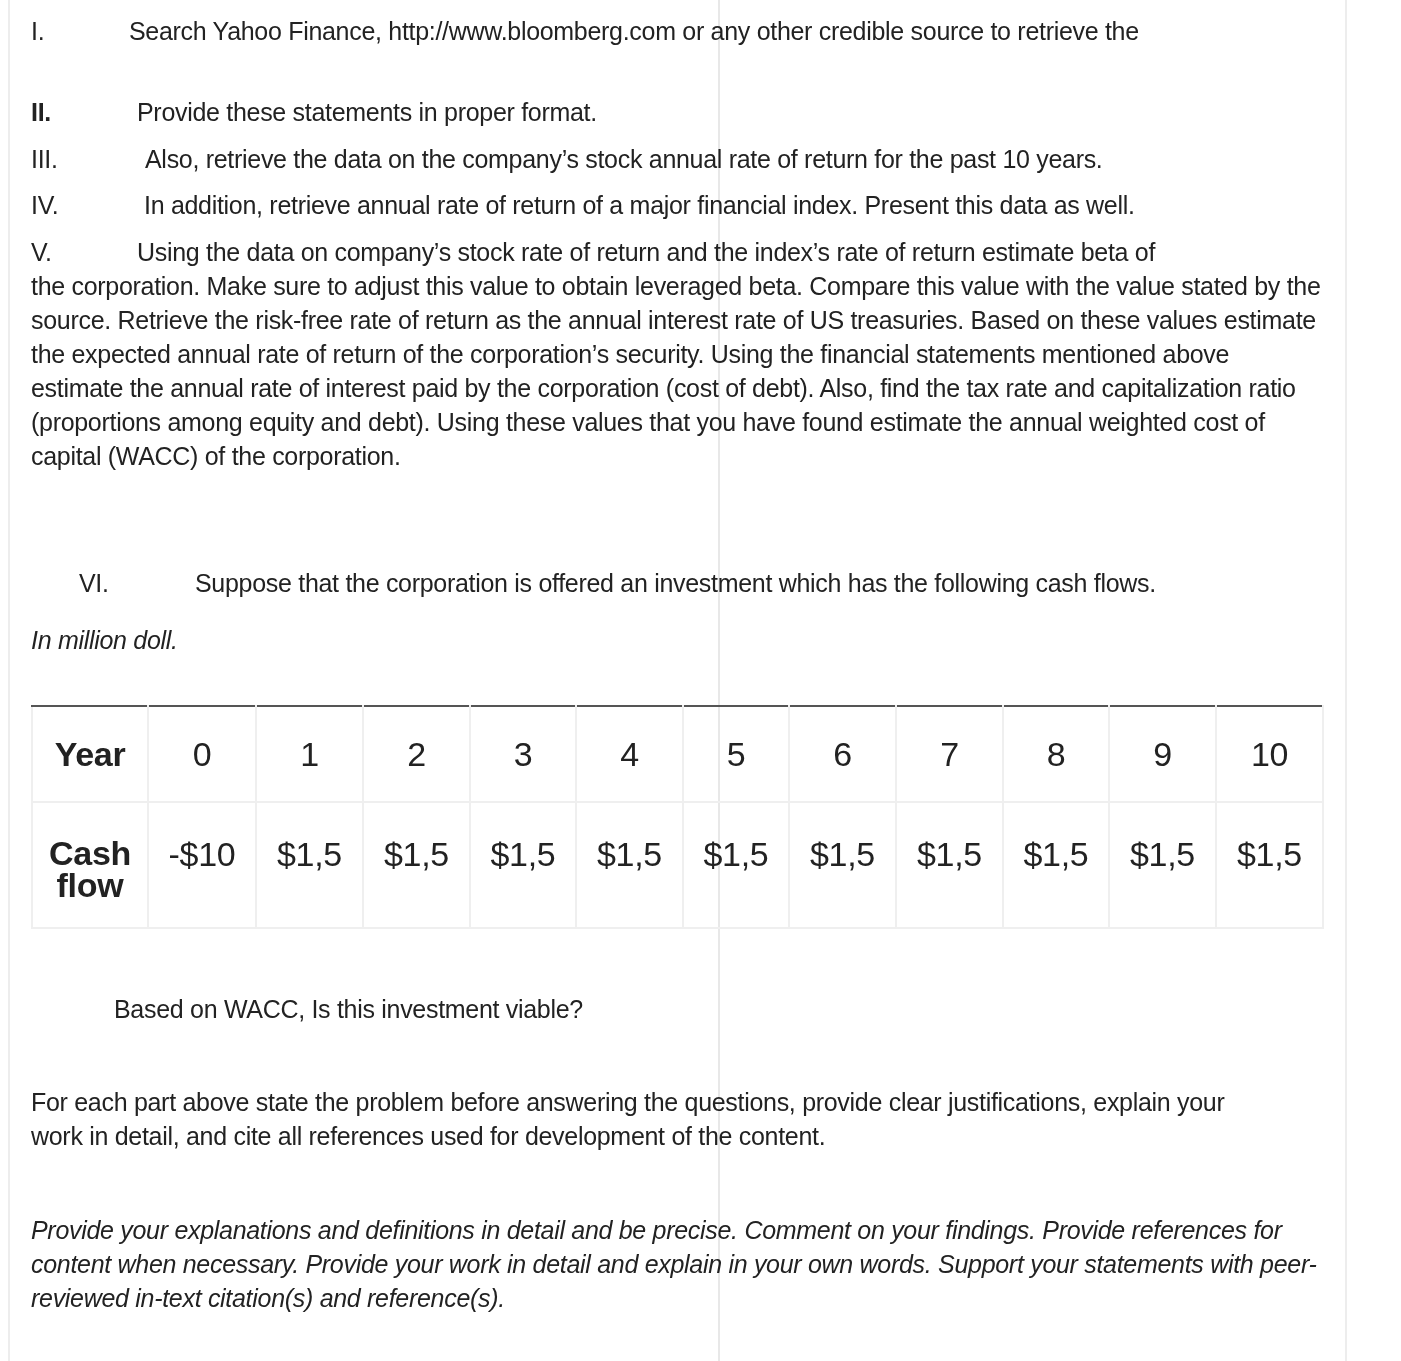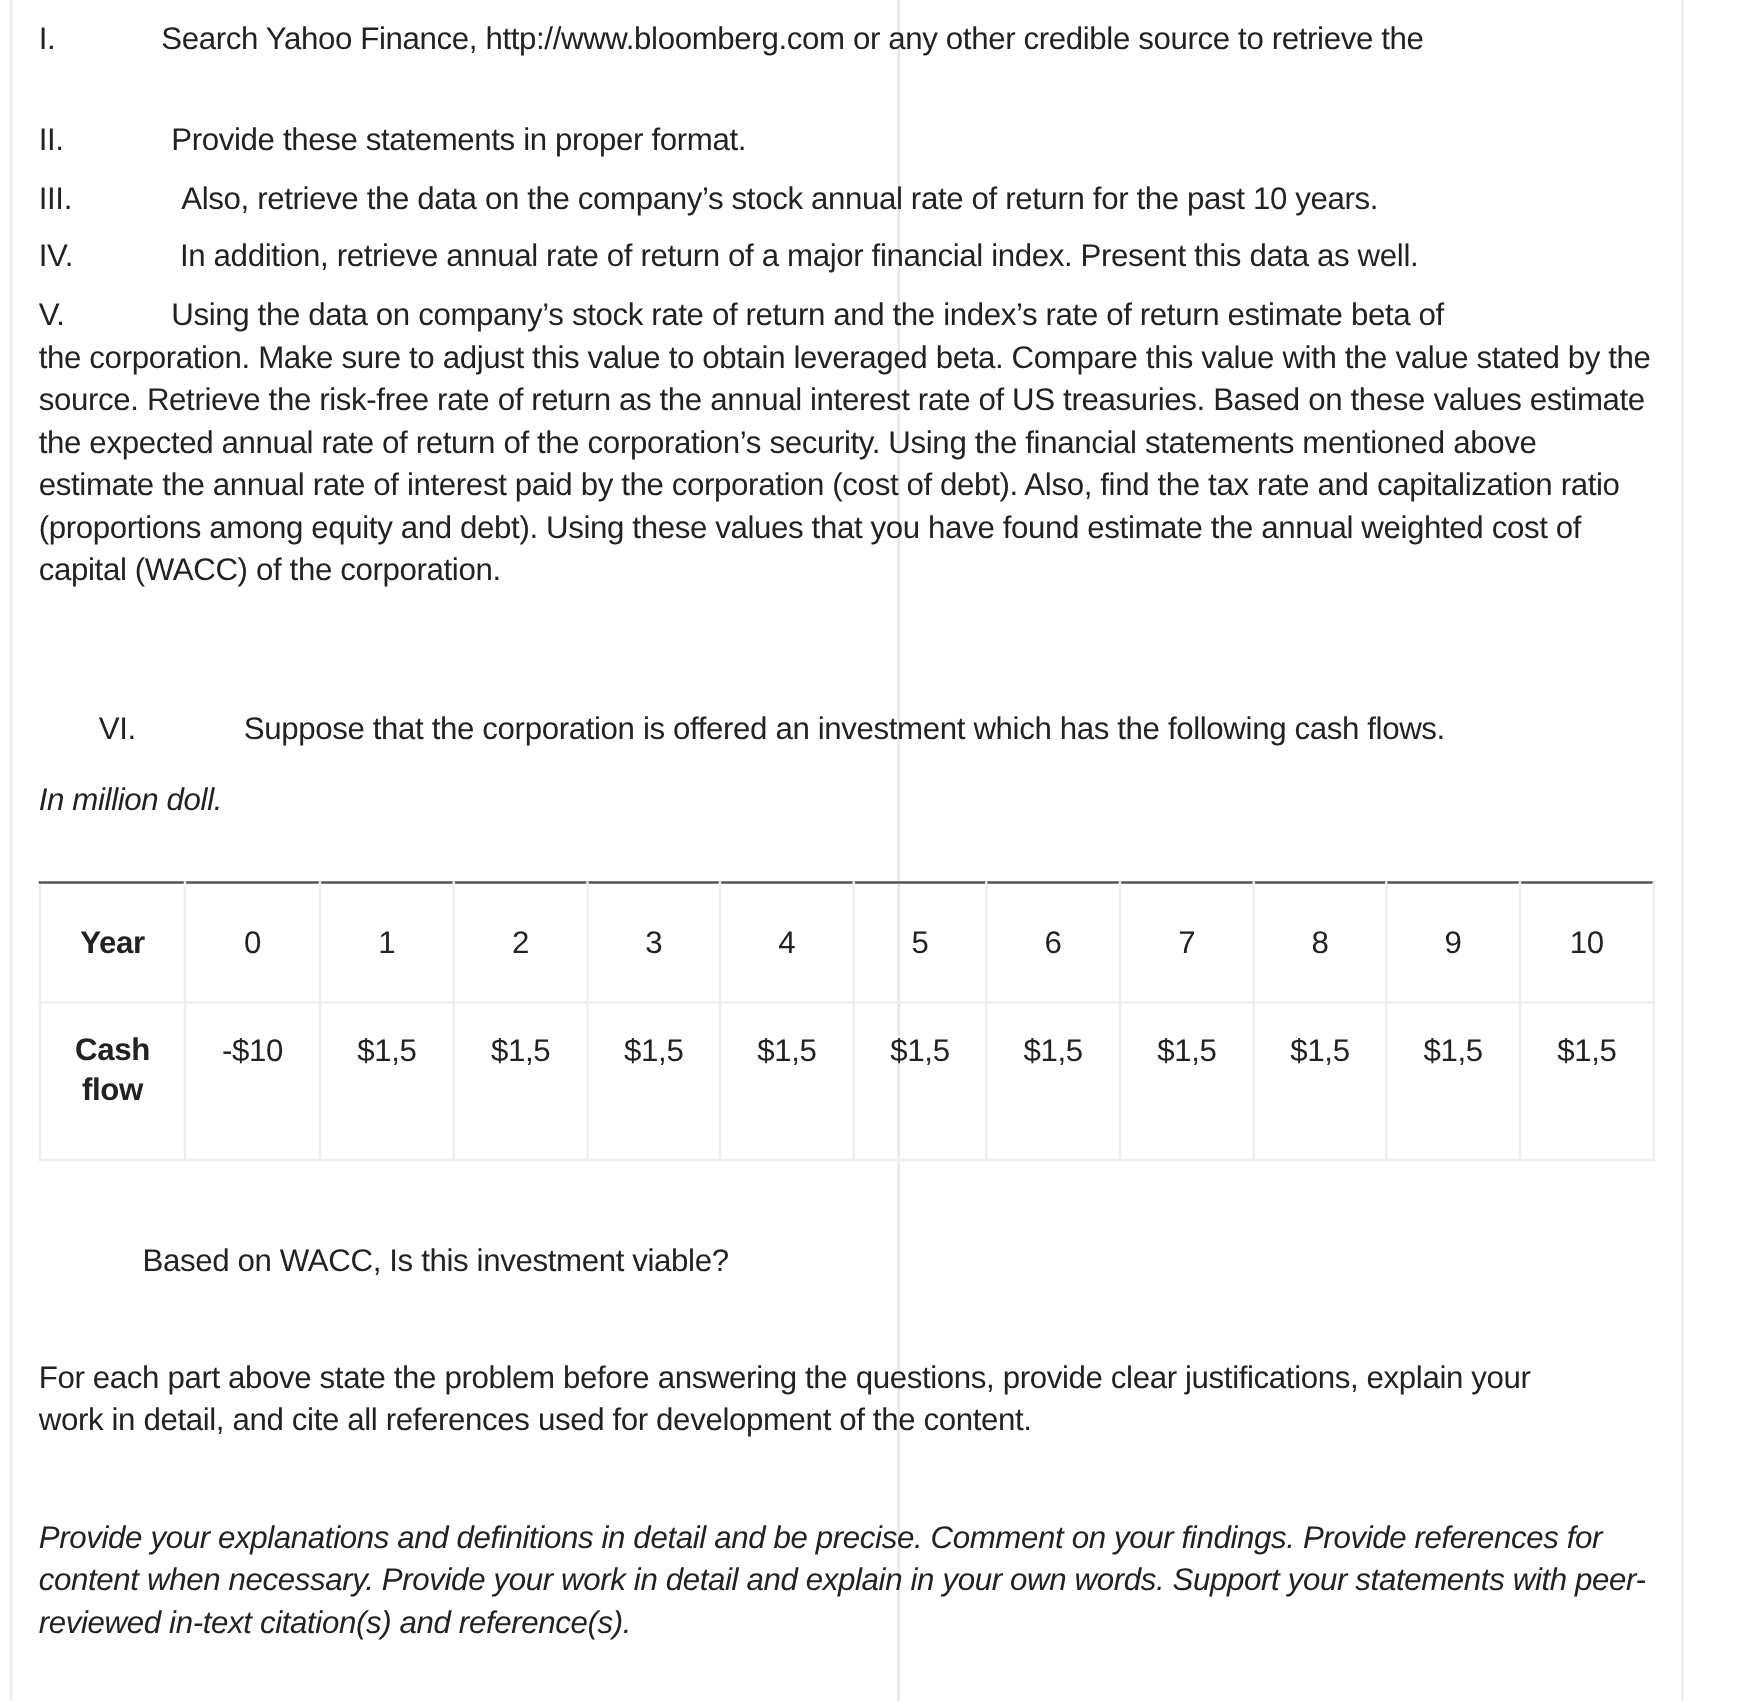--- a/index.html
+++ b/index.html
@@ -11,47 +11,47 @@
   .rule-left { position: absolute; left: 8px; top: 0; width: 2px; height: 1361px; background: #ededed; }
   .rule-mid { position: absolute; left: 718px; top: 0; width: 2px; height: 1361px; background: #e8e8e8; }
   .rule-right { position: absolute; left: 1345px; top: 0; width: 2px; height: 1361px; background: #ededed; }
   .doc { position: absolute; left: 31px; top: 0; width: 1300px; font-size: 25px; line-height: 34px; letter-spacing: -0.3px; }
   .item { position: absolute; left: 0; white-space: nowrap; }
   .num { display: inline-block; }
   .para { position: absolute; left: 0; width: 1290px; }
   .italic { font-style: italic; }
   table.cf {
     position: absolute; left: 0; top: 705px; border-collapse: collapse;
-    width: 1292px; table-layout: fixed; font-size: 25px;
+    width: 1292px; table-layout: fixed; font-size: 34px;
   }
   table.cf td {
     border: 2px solid #efefef; text-align: center; vertical-align: middle;
     padding: 0; font-weight: normal;
   }
   table.cf tr.head td { border-top: 2px solid #555555; height: 94px; }
   table.cf tr.body td { height: 126px; }
   table.cf td.rowlabel { font-weight: bold; line-height: 32px; }
-  table.cf tr.body td { vertical-align: top; padding-top: 21px; box-sizing: border-box; }
+  table.cf tr.body td { vertical-align: top; padding-top: 34px; box-sizing: border-box; }
   table.cf tr.body td.rowlabel { }
 </style>
 </head>
 <body>
 
 <div class="rule-left"></div>
 <div class="rule-mid"></div>
 <div class="rule-right"></div>
 
 <div class="doc">
 
   <div class="para" style="top:14px;">
     <span class="num" style="width:98px;">I.</span><span>Search Yahoo Finance, http://www.bloomberg.com or any other credible source to retrieve the</span><br>
   </div>
 
   <div class="item" style="top:95px;">
-    <span class="num" style="width:106px;">II.</span><span>Provide these statements in proper format.</span>
+    <span class="num" style="width:106px;font-weight:bold;">II.</span><span>Provide these statements in proper format.</span>
   </div>
 
   <div class="item" style="top:142px;">
     <span class="num" style="width:114px;">III.</span><span>Also, retrieve the data on the company’s stock annual rate of return for the past 10 years.</span>
   </div>
 
   <div class="item" style="top:188px;">
     <span class="num" style="width:113px;">IV.</span><span>In addition, retrieve annual rate of return of a major financial index. Present this data as well.</span>
   </div>
 

